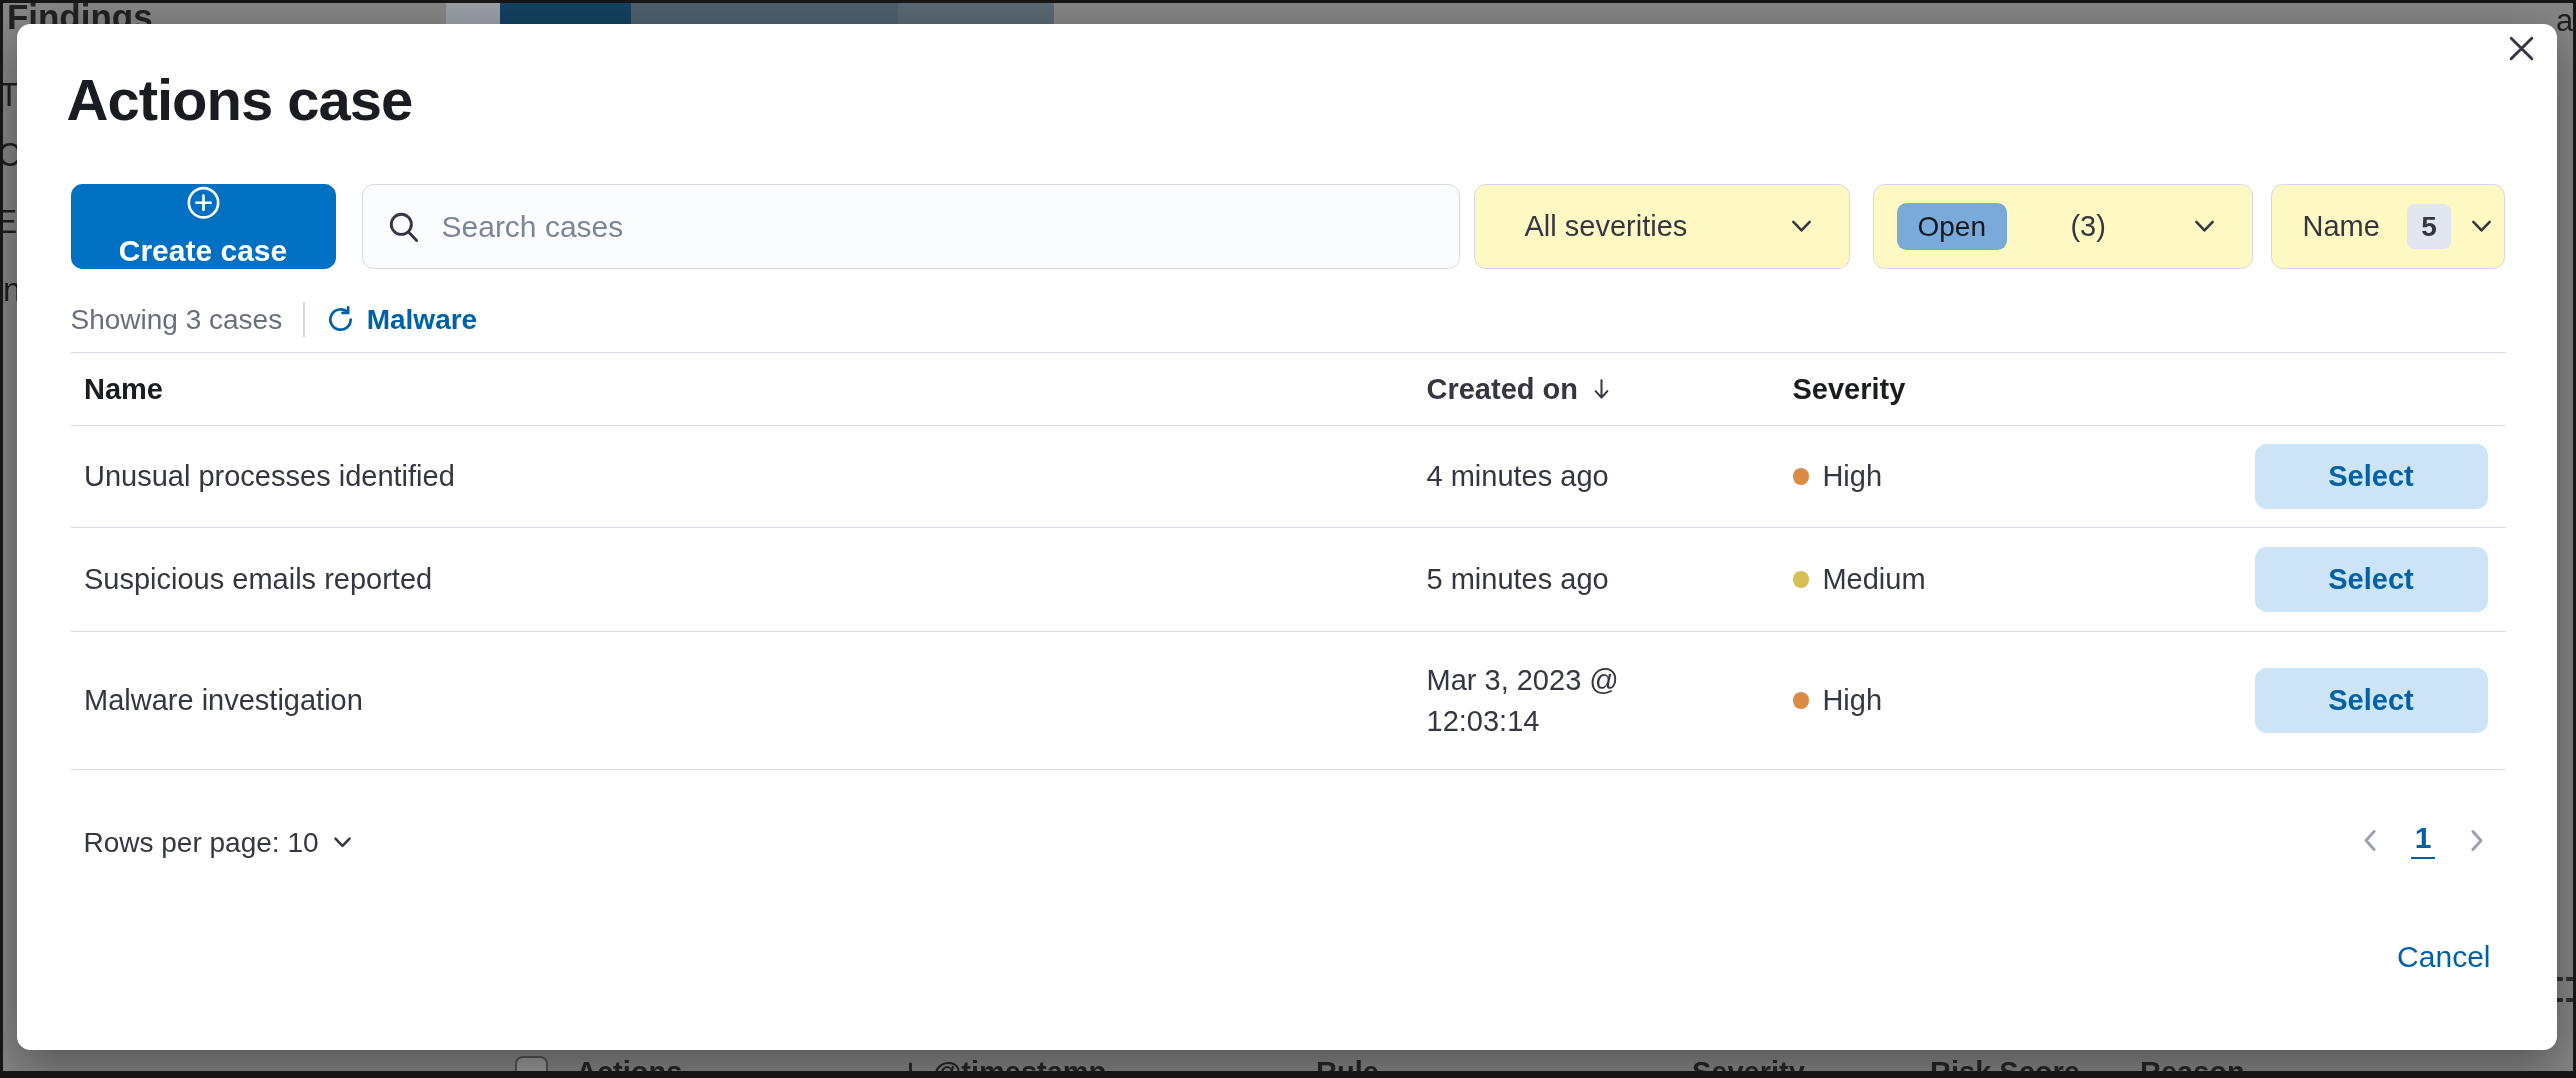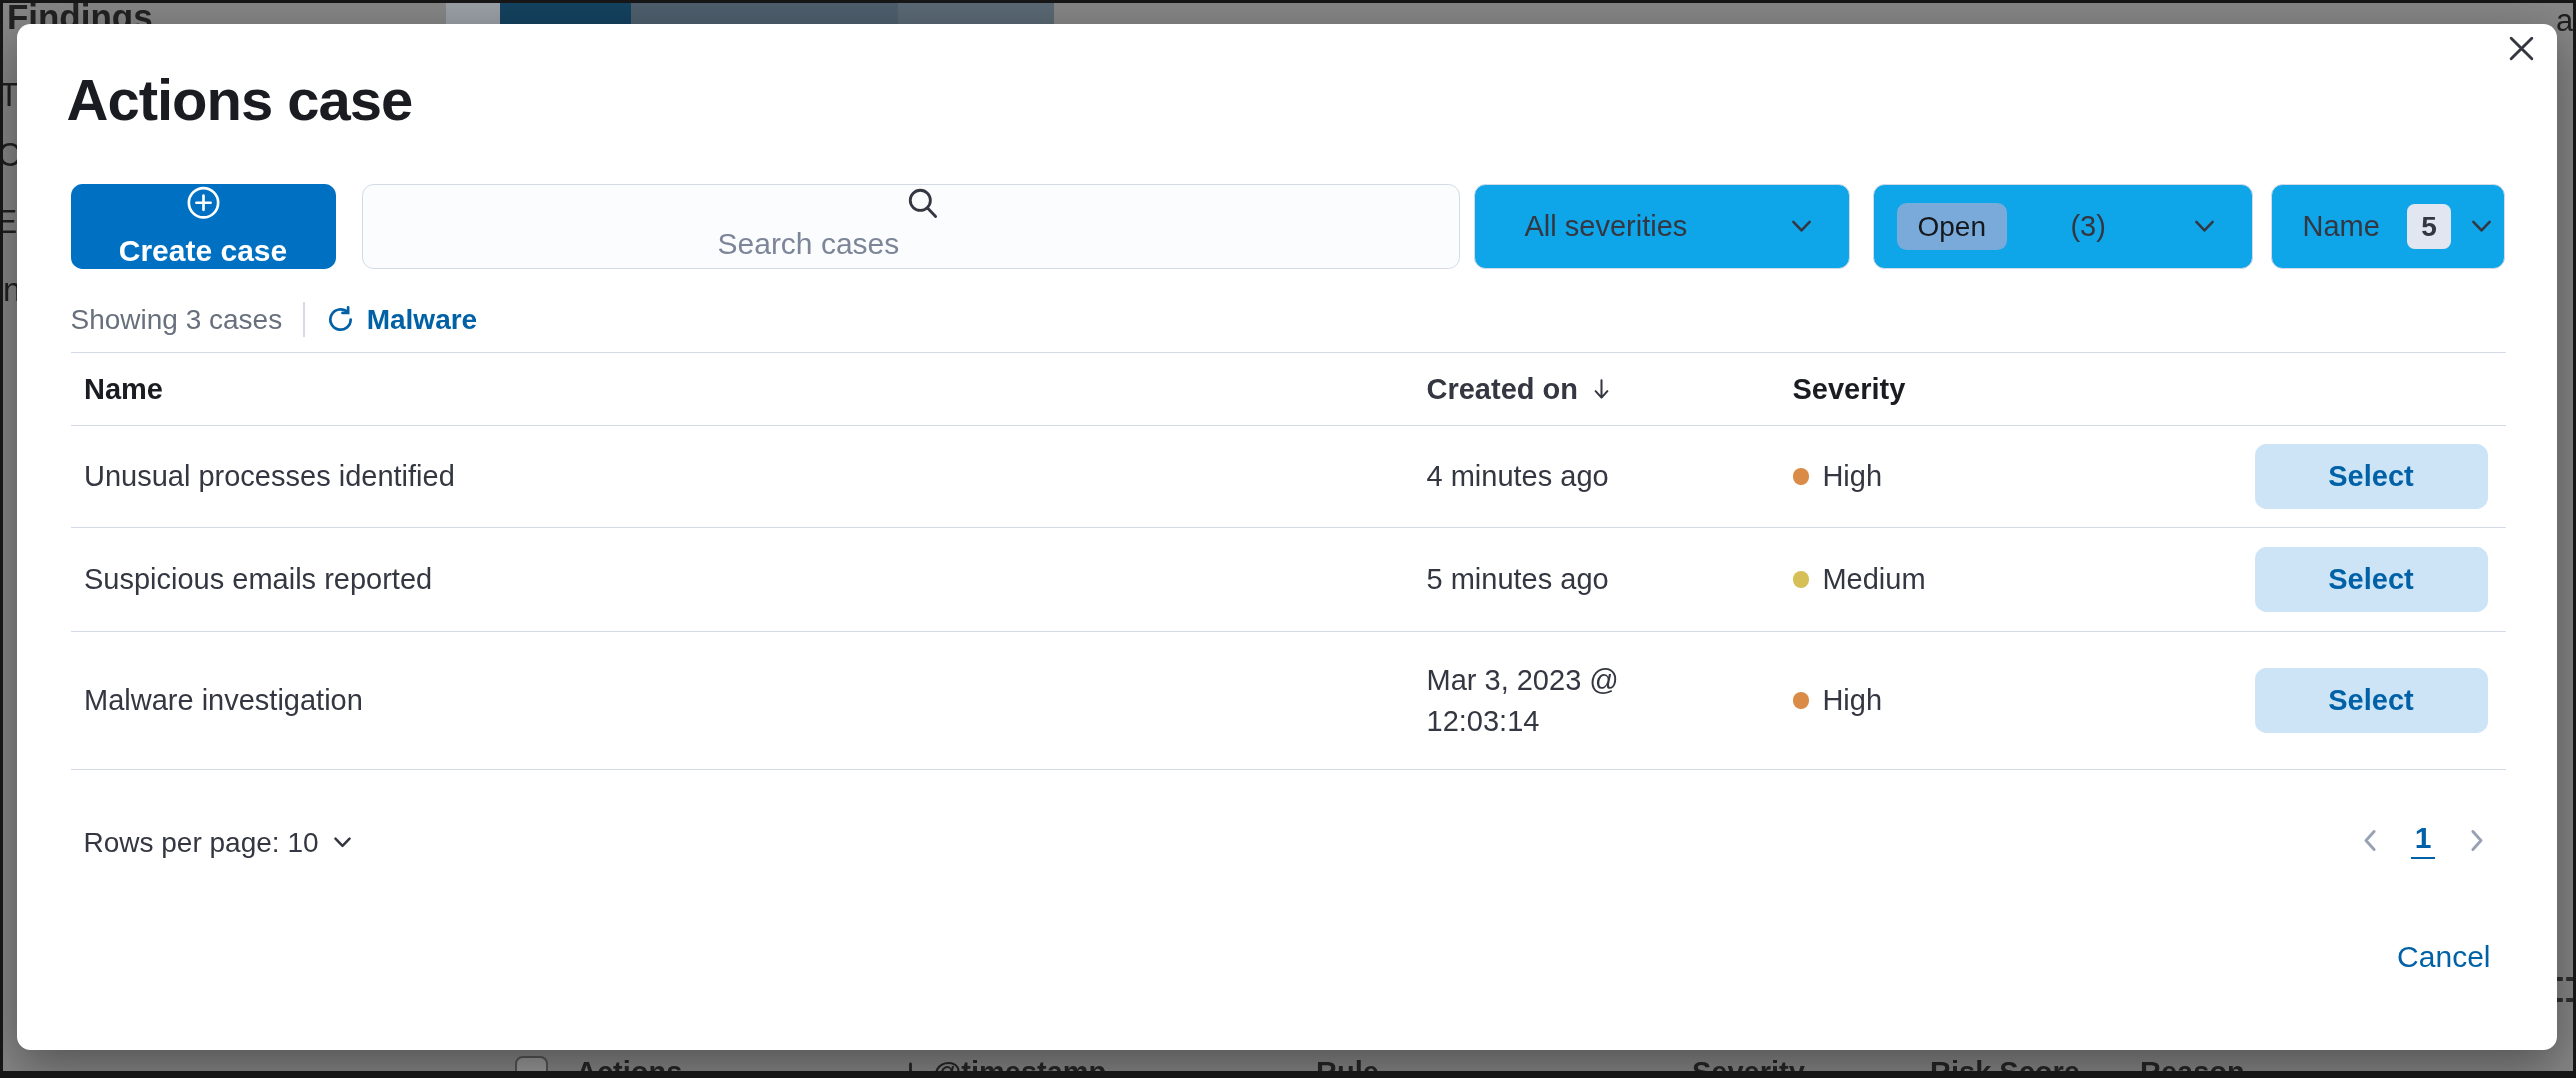--- a/index.html
+++ b/index.html
@@ -32,31 +32,31 @@
   .modal-title{position:absolute;left:50px;top:42px;margin:0;font-size:58px;font-weight:700;letter-spacing:-1px;color:#1a1c21;}
   
   .ctl{position:absolute;top:160px;height:85px;box-sizing:border-box;}
   .btn-primary{
     left:54px;width:265px;display:flex;align-items:center;justify-content:center;gap:13.5px;
     border:none;border-radius:11.6px;color:#fff;font-size:30px;font-weight:700;cursor:pointer;
     font-family:inherit;
   }
   .search-box{
     left:345px;width:1098px;display:flex;align-items:center;
-    background:#fbfcfd;border:1.9px solid #d3dae6;border-radius:11.6px;color:#343741;flex-direction:column;
+    background:#fbfcfd;border:1.9px solid #d3dae6;border-radius:11.6px;color:#343741;
   }
   .search-box svg{margin-left:23px;flex:0 0 auto;color:#343741;}
   .search-box input{
     flex:1;border:none;outline:none;background:transparent;margin-left:19px;margin-right:19px;
     font-size:30px;color:#343741;font-family:inherit;
   }
   .search-box input::placeholder{color:#7d8598;}
   .select-ctl{
     display:flex;align-items:center;
-    background:#0ea5e9;border:1.9px solid #d3dae6;border-radius:11.6px;
+    background:#fef9c3;border:1.9px solid #d3dae6;border-radius:11.6px;
     font-size:29px;color:#343741;cursor:pointer;
   }
   .select-ctl .chev{margin-left:auto;color:#343741;flex:0 0 auto;}
   .badge-open{background:#79aad9;color:#16181d;font-size:28px;font-weight:500;padding:7.7px 21px;border-radius:9.6px;}
   .badge-count{background:#e1e6f1;color:#343741;font-size:28px;font-weight:600;padding:6.7px 14.4px;border-radius:7.7px;}
   
   .summary{position:absolute;left:54px;top:278px;height:35px;display:flex;align-items:center;}
   .summary .showing{font-size:28px;color:#69707d;}
   .summary .vdiv{width:1.9px;height:35px;background:#d3dae6;margin:0 21px;}
   .summary .refresh-link{display:flex;align-items:center;gap:11.6px;background:none;border:none;cursor:pointer;font-family:inherit;font-size:28px;font-weight:600;color:#0061a6;padding:0;}

